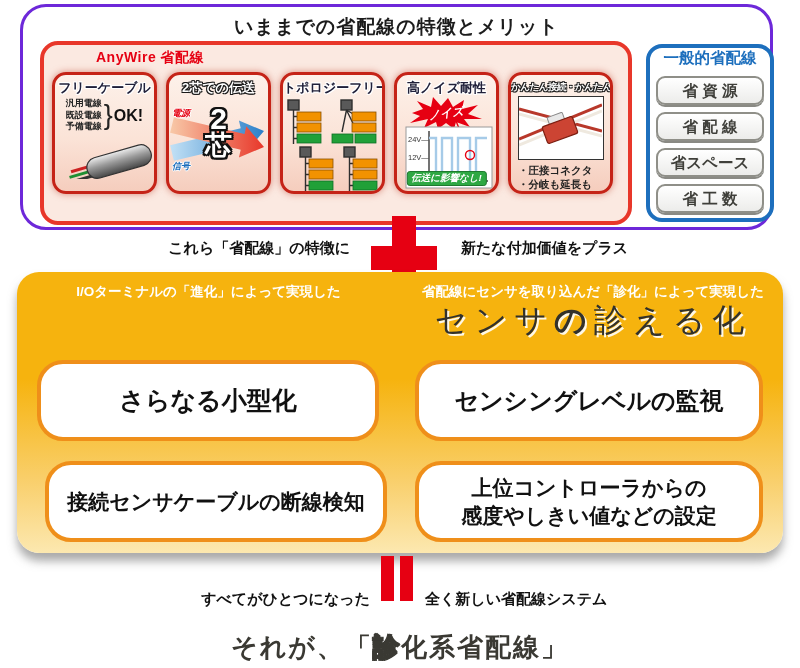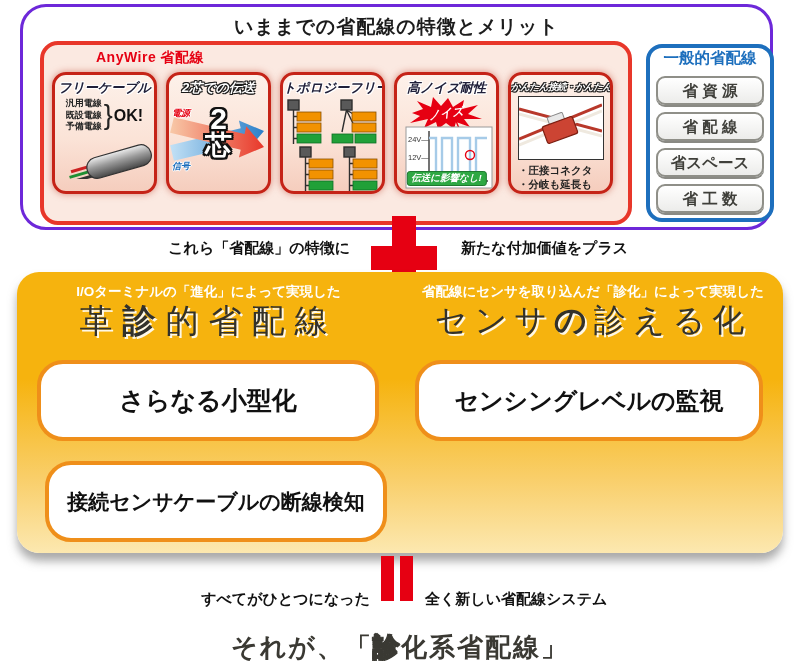--- a/index.html
+++ b/index.html
@@ -15,21 +15,21 @@
   
   .anywire-box { position:absolute; left:17px; top:34px; width:592px; height:184px;
     border:4px solid #e8372a; border-radius:18px; background:#fbe9e1; }
   .anywire-label { position:absolute; left:52px; top:4px; font-size:14px; font-weight:bold;
     color:#e60012; letter-spacing:0.5px; }
   .panel-row { position:absolute; left:8px; top:27px; display:flex; gap:9px; }
   .panel { position:relative; width:105px; height:122px; border:3px solid #c52317; border-radius:14px;
     background:linear-gradient(180deg,#fdf1ea 0%,#fbe3d7 55%,#f5cdbd 100%);
     box-shadow:0 0 7px rgba(190,60,40,0.55); overflow:hidden; }
   .panel-title { margin-top:4px; text-align:center; font-size:13px; font-weight:bold;
-    font-style:italic; color:#20203a; white-space:nowrap;
+    color:#20203a; white-space:nowrap;
     text-shadow:-1px -1px 0 #fff,1px -1px 0 #fff,-1px 1px 0 #fff,1px 1px 0 #fff,0 1px 0 #fff,0 -1px 0 #fff; }
   .panel-title.white { color:#fff;
     text-shadow:-1px -1px 0 #1a1a1a,1px -1px 0 #1a1a1a,-1px 1px 0 #1a1a1a,1px 1px 0 #1a1a1a,0 1px 0 #1a1a1a,0 -1px 0 #1a1a1a; }
   .panel-title.small { font-size:9.5px; letter-spacing:-0.5px; margin-top:6px; }
 
   
   .cable-list-row { display:flex; align-items:center; justify-content:center; margin-top:1px; }
   .cable-lines { font-size:9px; font-weight:bold; color:#222; line-height:1.3; }
   .brace { font-size:27px; font-weight:400; color:#222; margin:0 1px 0 2px; }
   .ok-label { font-size:16px; font-weight:bold; color:#111; }
@@ -258,28 +258,33 @@
 
   <div class="plus-left">これら「省配線」の特徴に</div>
   <div class="plus-sign">
     <div class="vbar"></div>
     <div class="hbar"></div>
   </div>
   <div class="plus-right">新たな付加価値をプラス</div>
 
   <div class="yellow-box">
     <div class="col-subtitle sub-l">I/Oターミナルの「進化」によって実現した</div>
-    <div class="col-heading head-l"><span>革</span><span class="hb">診</span><span>的省配線</span></div>
 
     <div class="col-subtitle sub-r">省配線にセンサを取り込んだ「診化」によって実現した</div>
     <div class="col-heading head-r"><span>センサ</span><span class="hb">の</span><span>診える化</span></div>
 
     <div class="feature-box fb-l1">さらなる小型化</div>
     <div class="feature-box fb-l2">接続センサケーブルの断線検知</div>
     <div class="feature-box fb-r1">センシングレベルの監視</div>
+    <div class="feature-box fb-r2">
+      <div>
+        <div>上位コントローラからの</div>
+        <div>感度やしきい値などの設定</div>
+      </div>
+    </div>
   </div>
 
   <div class="equals-sign">
     <div class="bar b1"></div>
     <div class="bar b2"></div>
   </div>
   <div class="eq-left">すべてがひとつになった</div>
   <div class="eq-right">全く新しい省配線システム</div>
 
   <div class="footer-title"><span>それが、「</span><span class="outlined">診</span><span>化系省配線」</span></div>

